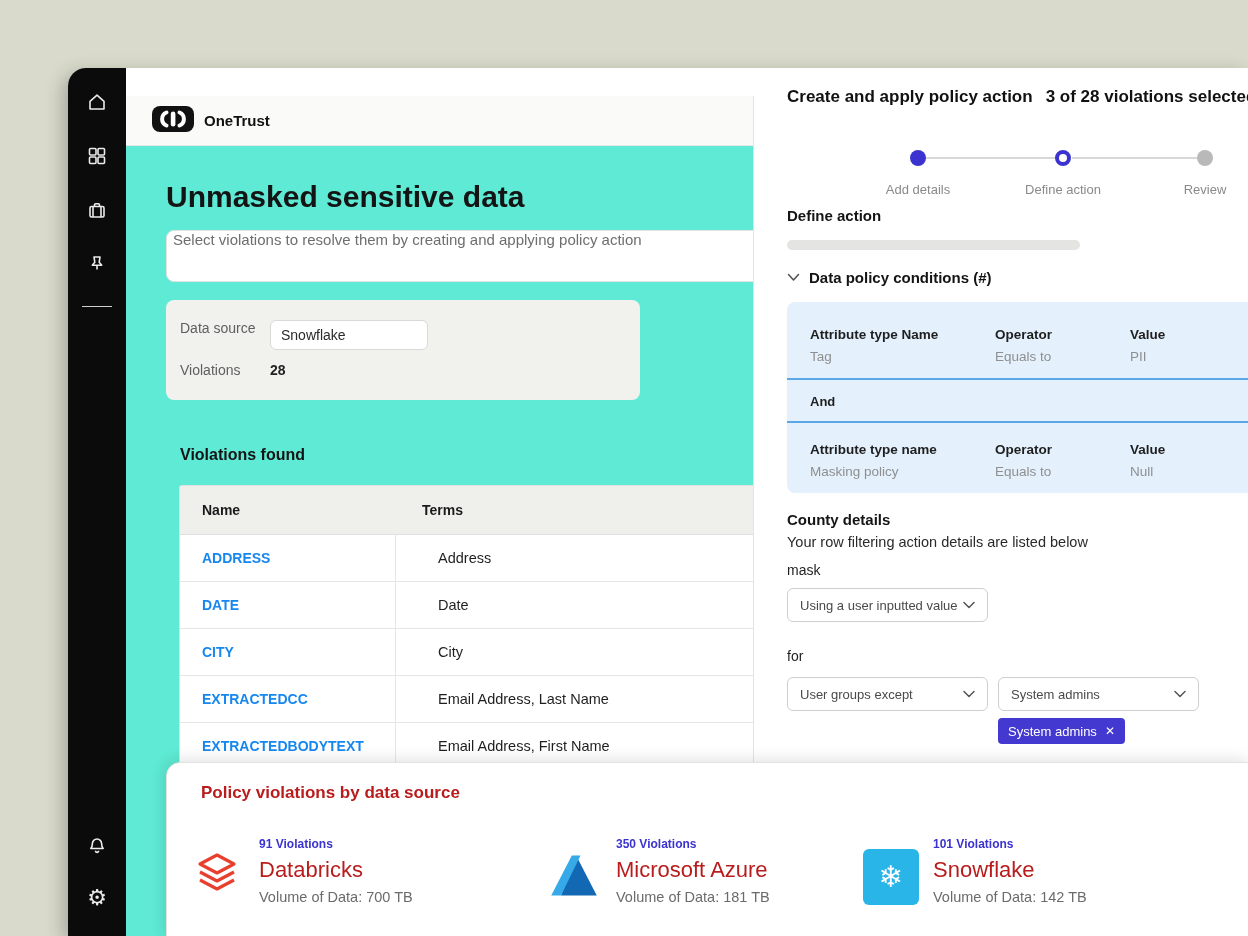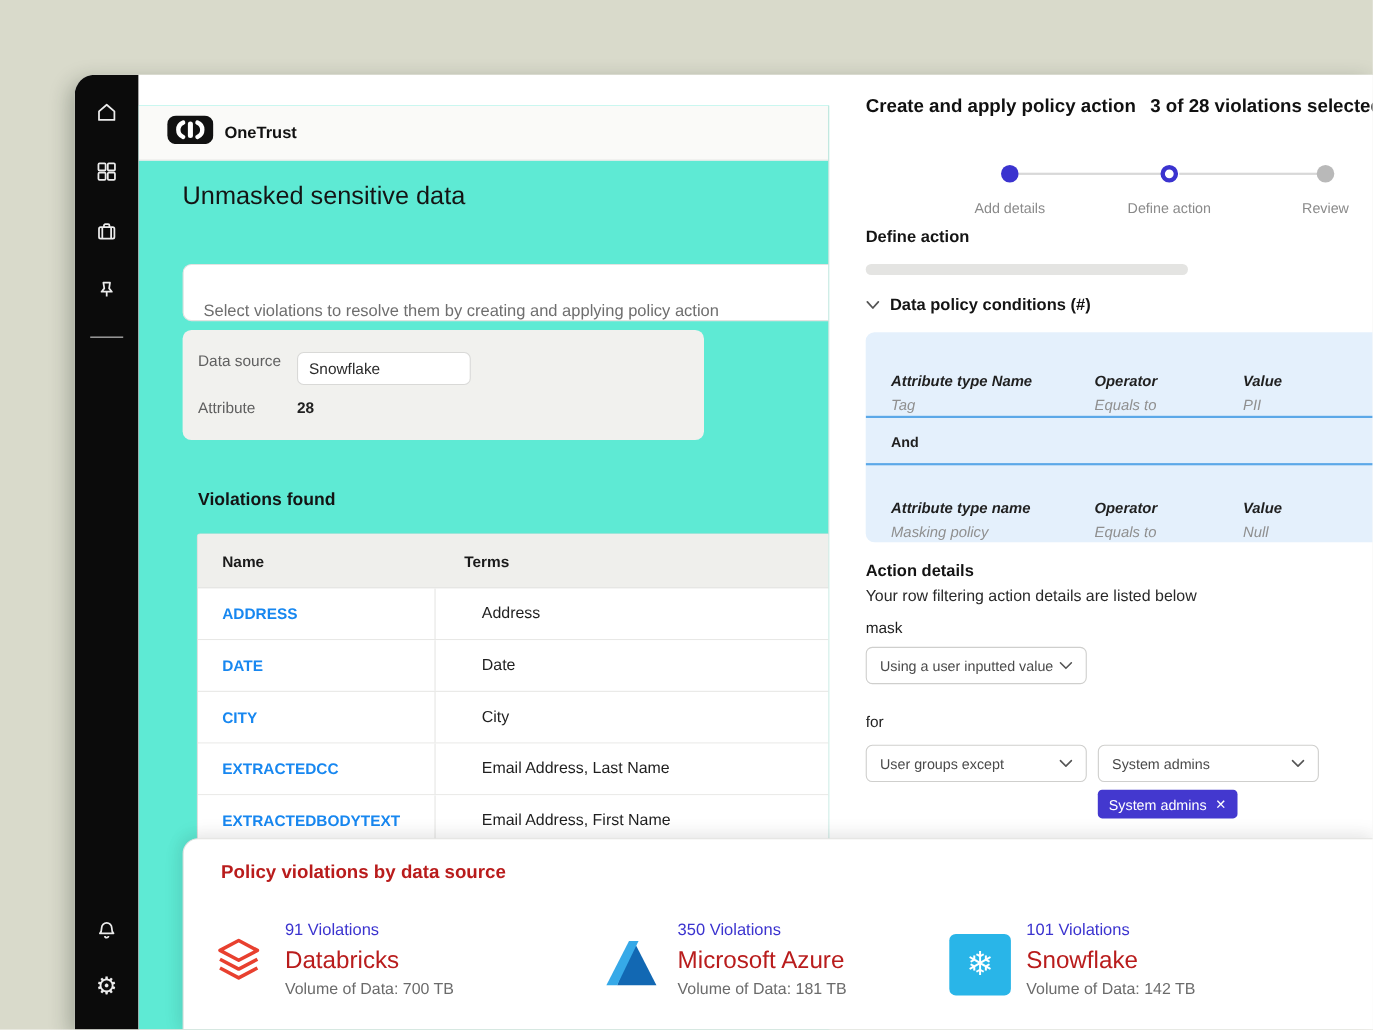--- a/index.html
+++ b/index.html
@@ -30,25 +30,25 @@
   
   .left-col{
     position:absolute;left:0;top:0;width:627px;height:100%;
     background:#5eead4;border-right:1px solid #e4e4e2;overflow:hidden;margin-top:28px;
   }
   .app-header{
     height:50px;background:#fafaf8;border-bottom:1px solid #e8e8e6;
     display:flex;align-items:center;gap:10px;padding-left:26px;box-sizing:border-box;
   }
   .brand-text{font-size:15px;font-weight:bold;color:#111;}
-  .page-title{position:absolute;left:40px;top:68px;font-size:23px;font-weight:normal;color:#141414;white-space:nowrap;}
+  .page-title{position:absolute;left:40px;top:84px;font-size:30px;font-weight:bold;color:#141414;white-space:nowrap;}
   .banner{
-    position:absolute;left:40px;top:144px;width:640px;height:52px;
+    position:absolute;left:40px;top:134px;width:640px;height:52px;
     background:#fff;border:1px solid #e3e3e1;border-radius:8px;
-    display:flex;align-items:flex-end;padding-left:18px;box-sizing:border-box;
+    display:flex;align-items:flex-start;padding-left:6px;box-sizing:border-box;
   }
   .banner span{font-size:15px;color:#6e6e6e;white-space:nowrap;}
   .summary-box{
     position:absolute;left:40px;top:204px;width:474px;height:100px;
     background:#f1f1ee;border-radius:8px;box-sizing:border-box;padding:20px 0 0 14px;
   }
   .summary-row{display:flex;align-items:flex-start;margin-bottom:12px;}
   .summary-label{width:90px;font-size:14px;color:#5f5f5f;flex:0 0 90px;}
   .summary-input{
     width:158px;height:30px;background:#fff;border:1px solid #d9d9d7;border-radius:6px;
@@ -80,21 +80,21 @@
   .step-label{position:absolute;top:42px;transform:translateX(-50%);font-size:13px;color:#8a8a8a;white-space:nowrap;}
   .define-heading{position:absolute;left:33px;top:139px;font-size:15px;font-weight:bold;color:#141414;}
   .skeleton{position:absolute;left:33px;top:172px;width:293px;height:10px;border-radius:5px;background:#e4e4e2;}
   .cond-heading{position:absolute;left:33px;top:201px;display:flex;align-items:center;gap:9px;}
   .cond-heading span{font-size:15px;font-weight:bold;color:#141414;}
   .cond-box{
     position:absolute;left:33px;top:234px;right:-30px;height:191px;
     background:#e4f0fc;border-radius:8px;box-sizing:border-box;overflow:hidden;
   }
   .cond-row{position:absolute;left:0;right:0;}
-  .cond-col{position:absolute;top:12px;font-style:italic;}
+  .cond-col{position:absolute;top:0;}
   .cond-label{font-size:13.5px;font-weight:bold;color:#1f1f1f;margin-bottom:7px;}
   .cond-value{font-size:13.5px;color:#8f8f8f;}
   .cond-divider{position:absolute;left:0;right:0;height:2px;background:#5ba8e8;}
   .cond-and{position:absolute;left:23px;font-size:13px;font-weight:bold;color:#1f1f1f;}
   .ad-heading{position:absolute;left:33px;top:443px;font-size:15px;font-weight:bold;color:#141414;}
   .ad-sub{position:absolute;left:33px;top:466px;font-size:14.5px;color:#2a2a2a;white-space:nowrap;}
   .field-label{position:absolute;left:33px;font-size:14px;color:#1f1f1f;}
   .dropdown{
     position:absolute;height:34px;width:201px;box-sizing:border-box;
     border:1px solid #cfcfcd;border-radius:6px;background:#fff;
@@ -117,21 +117,21 @@
   .bottom-card{
     position:absolute;left:40px;top:694px;right:-2px;bottom:-2px;
     background:#fff;border:1px solid #e2e2e0;border-radius:14px 0 0 0;
     box-shadow:0 -4px 16px rgba(0,0,0,.07),-4px 0 16px rgba(0,0,0,.05);
   }
   .footer-title{position:absolute;left:34px;top:20px;font-size:17px;font-weight:bold;color:#b91c1c;}
   .source-entry{position:absolute;top:74px;display:flex;gap:14px;align-items:flex-start;}
   .source-icon{flex:0 0 56px;display:flex;justify-content:center;margin-top:12px;}
   .snowflake-tile{width:56px;height:56px;background:#29b5e8;border-radius:6px;display:flex;align-items:center;justify-content:center;}
   .snowflake-glyph{color:#fff;font-size:30px;line-height:1;font-family:"DejaVu Sans",sans-serif;}
-  .src-violations{font-size:15px;font-weight:normal;color:#3b33cf;cursor:pointer;}
+  .src-violations{font-size:12px;font-weight:bold;color:#3b33cf;cursor:pointer;}
   .src-name{font-size:22px;color:#b91c1c;margin-top:6px;}
   .src-volume{font-size:14.5px;color:#6b6b6b;margin-top:6px;}
 </style>
 </head>
 <body>
 
 <div class="app">
 
   <div class="sidebar">
     <div class="side-icon">
@@ -193,21 +193,21 @@
       <div class="banner">
         <span>Select violations to resolve them by creating and applying policy action</span>
       </div>
 
       <div class="summary-box">
         <div class="summary-row">
           <span class="summary-label">Data source</span>
           <input class="summary-input" readonly="" value="Snowflake" style="">
         </div>
         <div class="summary-row">
-          <span class="summary-label">Attribute</span>
+          <span class="summary-label">Violations</span>
           <span class="summary-value">28</span>
         </div>
       </div>
 
       <div class="violations-heading">Violations found</div>
 
       <div class="vtable">
         <div class="vt-head">
           <div class="c1">Name</div>
           <div class="c2">Terms</div>
@@ -295,21 +295,21 @@
             <div class="cond-label">Operator</div>
             <div class="cond-value">Equals to</div>
           </div>
           <div class="cond-col" style="left:343px;">
             <div class="cond-label">Value</div>
             <div class="cond-value">Null</div>
           </div>
         </div>
       </div>
 
-      <div class="ad-heading">Action details</div>
+      <div class="ad-heading">County details</div>
       <div class="ad-sub">Your row filtering action details are listed below</div>
 
       <div class="field-label" style="top:494px;">mask</div>
       <div class="dropdown" style="left:33px;top:520px;">
         <span>Using a user inputted value</span>
         <svg width="12" height="8" viewBox="0 0 12 8" fill="none" stroke="#555" stroke-width="1.5" stroke-linecap="round" stroke-linejoin="round">
             <path d="M1 1.5 L6 6.5 L11 1.5"></path>
           </svg>
       </div>
 

